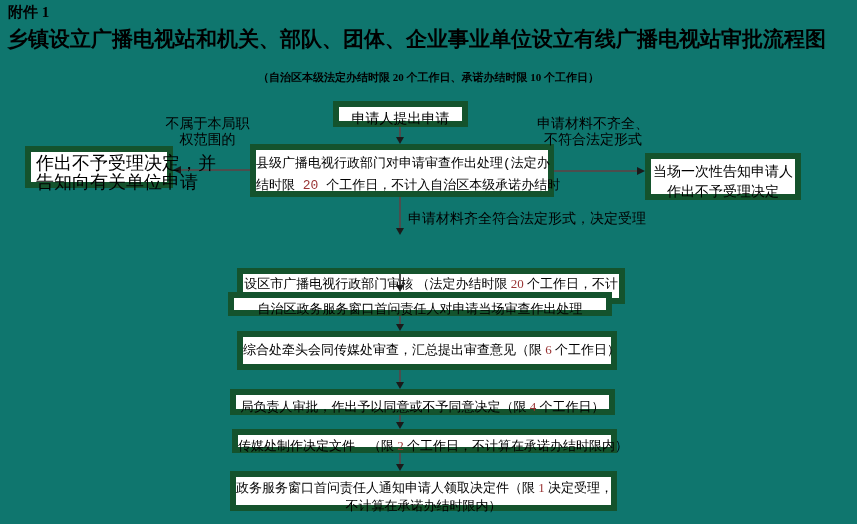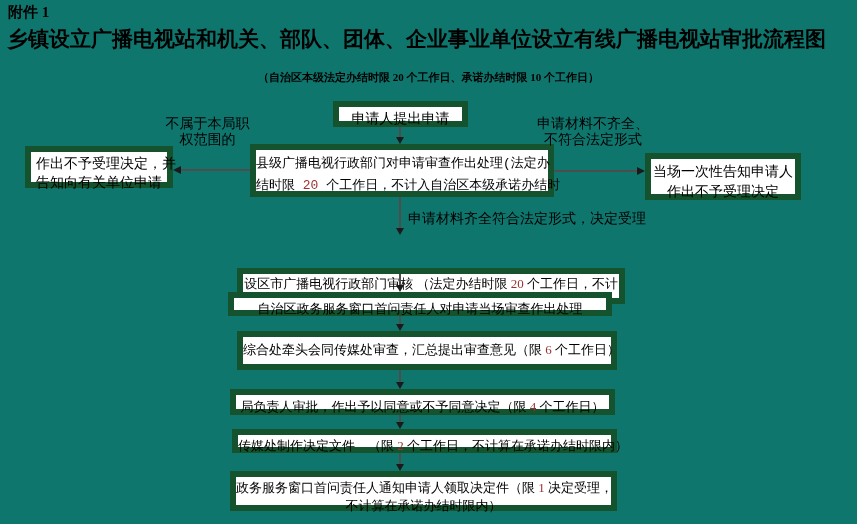--- a/index.html
+++ b/index.html
@@ -57,21 +57,21 @@
   <div class="label" style="left:150px;top:116px;width:115px;">
     <div>不属于本局职</div>
     <div>权范围的</div>
   </div>
 
   <div class="ha" style="left:173px;top:165px;width:77px;">
     <div class="headL"></div>
       <div class="shaft"></div>
   </div>
 
-  <div class="box" style="left:25px;top:146px;width:148px;height:42px;font-size:14px;line-height:19px;text-align:left;padding:2px 0 0 5px;">
+  <div class="box" style="left:25px;top:146px;width:148px;height:42px;font-size:18px;line-height:19px;text-align:left;padding:2px 0 0 5px;">
     <div class="ln">
       <span>作出不予受理决定，并</span>
     </div>
     <div class="ln">
       <span>告知向有关单位申请</span>
     </div>
   </div>
 
   <div class="label" style="left:528px;top:116px;width:130px;">
     <div>申请材料不齐全、</div>

